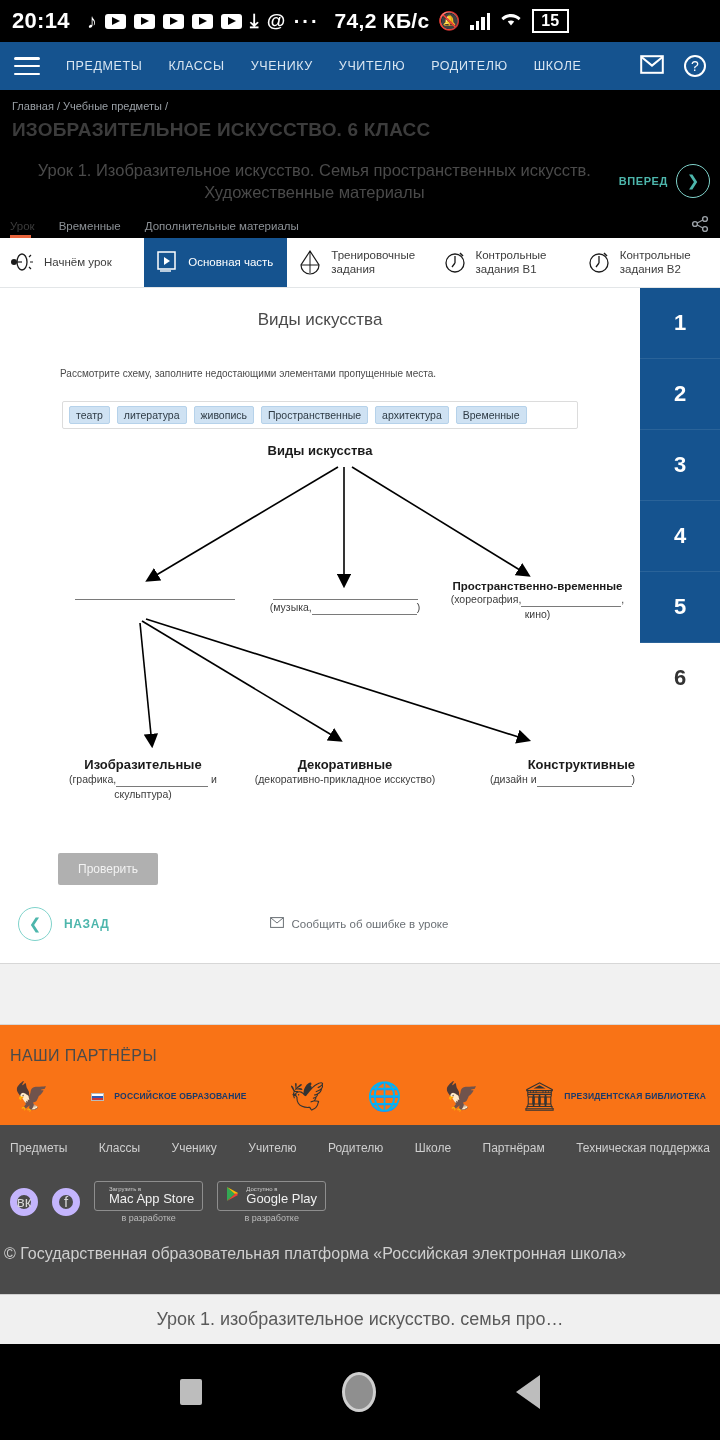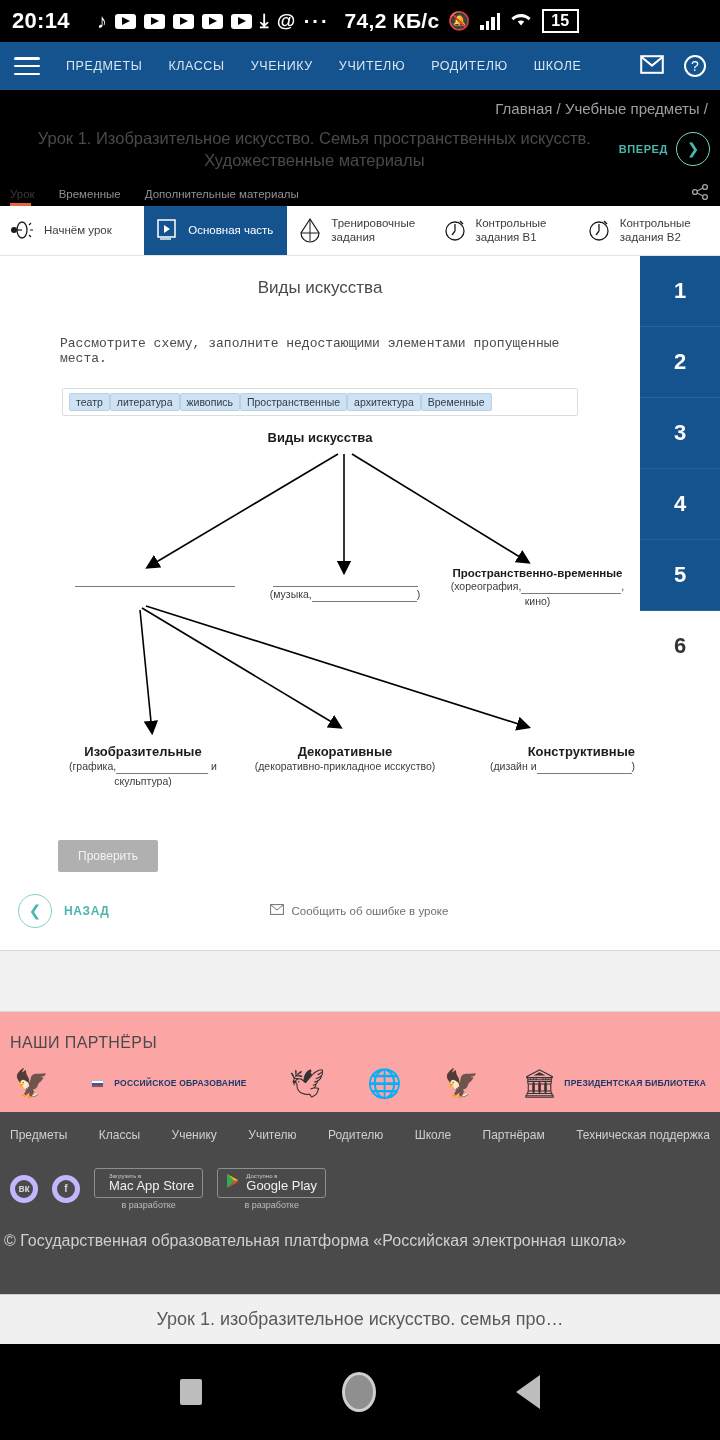--- a/index.html
+++ b/index.html
@@ -11,21 +11,21 @@
     overflow: hidden;
   }
   .phone { width: 720px; height: 1440px; position: relative; display: flex; flex-direction: column; }
 
   
   .statusbar {
     height: 42px; background: #000; color: #fff;
     display: flex; align-items: center; gap: 9px; padding: 0 12px;
     font-size: 21px; font-weight: bold; letter-spacing: .3px;
   }
-  .statusbar .time { font-size: 22px; margin-right: 18px; }
+  .statusbar .time { font-size: 22px; margin-right: 8px; }
   .sb-icons { display: flex; align-items: center; gap: 8px; }
   .ic { display: inline-block; }
   .yt { width: 21px; height: 15px; background: #fff; border-radius: 3px; position: relative; }
   .yt::after { content: ""; position: absolute; left: 7px; top: 3.5px; border-left: 8px solid #000;
                border-top: 4px solid transparent; border-bottom: 4px solid transparent; }
   .tiktok { font-size: 20px; }
   .dl { font-size: 19px; }
   .at { font-size: 19px; }
   .dots { letter-spacing: 2px; font-size: 20px; }
   .speed { margin-left: 6px; font-size: 21px; }
@@ -44,21 +44,21 @@
   }
   .burger { width: 26px; height: 18px; display: flex; flex-direction: column; justify-content: space-between; margin-right: 26px; }
   .burger span { display: block; height: 2.5px; background: #fff; border-radius: 2px; }
   .nav-links { display: flex; gap: 26px; font-size: 12.5px; letter-spacing: .6px; color: #d9e6f2; }
   .nav-spacer { flex: 1; }
   .nav-icons { display: flex; gap: 20px; align-items: center; }
   .qmark { width: 22px; height: 22px; border: 2px solid #fff; border-radius: 50%;
            font-size: 14px; line-height: 18px; text-align: center; }
 
   
-  .crumbs { padding: 10px 12px 2px; font-size: 15px; color: #9aa0a6; text-align: right; }
+  .crumbs { padding: 10px 12px 2px; font-size: 11px; color: #9aa0a6; }
   .crumbs span { color: #9aa0a6; }
   .page-title { padding: 5px 12px 10px; font-size: 19px; font-weight: bold; color: #3c3c3c; letter-spacing: .2px; }
 
   
   .lesson-head { display: flex; align-items: center; padding: 8px 10px 6px; }
   .lesson-title { flex: 1; text-align: center; font-size: 16.5px; line-height: 1.35; color: #4a4a4a; padding: 0 6px; }
   .fwd { display: flex; align-items: center; gap: 8px; color: #4db6ac; }
   .fwd .lbl { font-size: 11px; font-weight: bold; letter-spacing: .6px; }
   .circ-btn { width: 34px; height: 34px; border-radius: 50%; border: 1.5px solid #7fd3cb;
               display: flex; align-items: center; justify-content: center; color: #4db6ac; font-size: 15px; }
@@ -80,24 +80,24 @@
 
   
   .content-wrap { display: flex; background: #fff; position: relative; }
   .content { width: 640px; background: #fff; padding: 22px 0 0; }
   .rail { width: 80px; background: #fff; }
   .rail .r { height: 71px; display: flex; align-items: center; justify-content: center;
              font-size: 22px; font-weight: bold; background: #15538f; color: #fff; border-bottom: 1px solid #2a6399; }
   .rail .r.off { background: #fff; color: #333; border-bottom: none; }
 
   .task-title { text-align: center; font-size: 17px; color: #4a4a4a; margin-bottom: 38px; }
-  .task-desc { font-size: 13px; color: #4a4a4a; padding: 0 60px; margin-bottom: 22px; font-family: Liberation Mono, monospace; }
+  .task-desc { font-size: 10px; color: #4a4a4a; padding: 0 60px; margin-bottom: 22px; }
 
   .bank { margin: 0 62px 6px; border: 1px solid #dcdcdc; border-radius: 2px; padding: 4px 6px;
-          display: flex; flex-wrap: wrap; }
+          display: flex; gap: 7px; flex-wrap: wrap; }
   .chip { background: #cfe2f3; border: 1px solid #b6d2ea; border-radius: 2px; font-size: 10.5px;
           color: #2e3b45; padding: 2px 6px; }
 
   
   .scheme { position: relative; width: 640px; height: 400px; }
   .scheme svg { position: absolute; inset: 0; }
   .nd { position: absolute; text-align: center; }
   .nd .hd { font-size: 13px; font-weight: bold; color: #1b1b1b; }
   .nd .sub { font-size: 10.5px; color: #3c3c3c; line-height: 1.5; }
   .blank { display: inline-block; border-bottom: 1px solid #7a7a7a; height: 12px; vertical-align: bottom; }
@@ -106,35 +106,35 @@
                font-size: 12px; padding: 9px 20px; border-radius: 2px; display: inline-block; }
 
   .footer-actions { display: flex; align-items: center; padding: 22px 0 22px 18px; }
   .back-btn { display: flex; align-items: center; gap: 12px; color: #4db6ac; }
   .back-btn .lbl { font-size: 12px; font-weight: bold; letter-spacing: .6px; }
   .report { margin-left: 160px; display: flex; align-items: center; gap: 8px; font-size: 11.5px; color: #6b7075; }
 
   .gap-band { height: 62px; background: #f1f1f1; border-top: 1px solid #d7d7d7; border-bottom: 1px solid #d7d7d7; }
 
   
-  .partners { background: #fca5a5; padding: 22px 0 14px; }
+  .partners { background: #f97316; padding: 22px 0 14px; }
   .partners h3 { font-size: 16px; font-weight: normal; color: #4a4a4a; padding-left: 10px; margin-bottom: 18px; letter-spacing: .4px; }
   .plogos { display: flex; align-items: center; justify-content: space-between; padding: 0 14px; }
   .plogo { display: flex; align-items: center; gap: 7px; }
   .plogo .glyph { font-size: 28px; line-height: 1; }
   .plogo .cap { font-size: 8.5px; font-weight: bold; color: #1b3a6b; line-height: 1.25; letter-spacing: .2px; }
   .flagbar { width: 13px; height: 8px; background: linear-gradient(#fff 0 33%, #2b5cb8 33% 66%, #c8373a 66% 100%);
              border: .5px solid #bbb; display: inline-block; margin-right: 3px; }
 
   
   .dark-footer { background: #4a4a4a; color: #d6d6d6; padding: 16px 0 10px; flex: 1; }
   .flinks { display: flex; justify-content: space-between; padding: 0 10px; font-size: 12px; color: #cfcfcf; }
   .fsocial { display: flex; align-items: center; gap: 14px; padding: 26px 0 0 10px; }
-  .soc { width: 28px; height: 28px; border: 5px solid #c4b5fd; border-radius: 50%;
-         display: flex; align-items: center; justify-content: center; font-size: 10px; color: #d6d6d6; font-weight: bold; }
+  .soc { width: 28px; height: 28px; border: 7px solid #c4b5fd; border-radius: 50%;
+         display: flex; align-items: center; justify-content: center; font-size: 15px; color: #d6d6d6; }
   .store { border: 1px solid #8e8e8e; border-radius: 3px; padding: 4px 8px; display: flex; align-items: center; gap: 6px; }
   .store .t1 { font-size: 6px; color: #cfcfcf; line-height: 1.1; }
   .store .t2 { font-size: 13px; color: #f0f0f0; line-height: 1.1; }
   .store-wrap { display: flex; flex-direction: column; align-items: center; gap: 2px; }
   .store-note { font-size: 9px; color: #bdbdbd; }
   .copyright { font-size: 16px; color: #cfcfcf; padding: 22px 0 0 4px; }
 
   
   .browser-title { background: #f0f0f0; height: 50px; display: flex; align-items: center;
                    justify-content: center; font-size: 18px; color: #5a5a5a; border-top: 1px solid #d0d0d0; }
@@ -204,20 +204,21 @@
     </div>
   </div>
 
   <div class="crumbs">
     <span>Главная</span>
     <span>/</span>
     <span>Учебные предметы</span>
     <span>/</span>
   </div>
 
+  <div class="page-title">ИЗОБРАЗИТЕЛЬНОЕ ИСКУССТВО. 6 КЛАСС</div>
 
   <div class="lesson-head">
     <div class="lesson-title">Урок 1. Изобразительное искусство. Семья пространственных искусств. Художественные материалы</div>
     <div class="fwd">
       <span class="lbl">ВПЕРЕД</span>
       <span class="circ-btn">❯</span>
     </div>
   </div>
 
   <div class="tabs-row">

